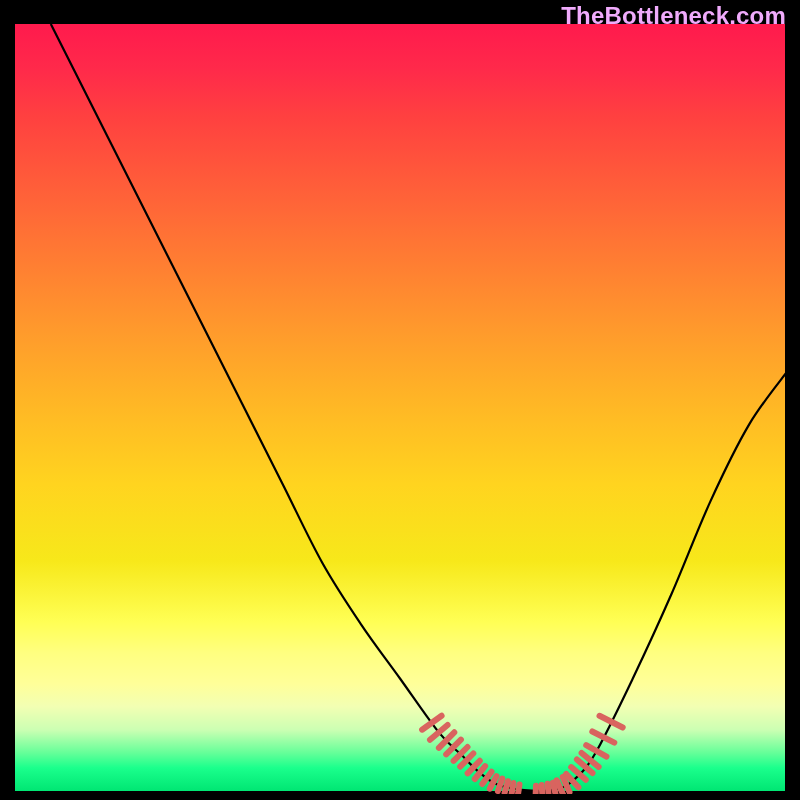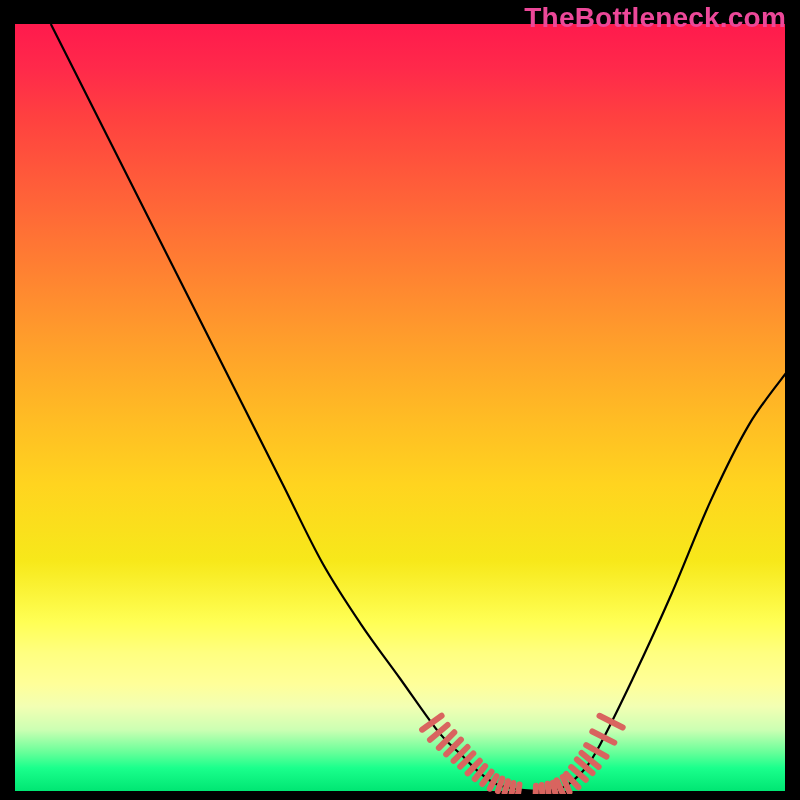--- a/index.html
+++ b/index.html
@@ -46,22 +46,22 @@
       #ccffb3 92%,
       #66ff99 95%,
       #1aff8c 97%,
       #00e673 100%
     );
   }
   .watermark {
     position: absolute;
     top: 2px;
     right: 14px;
-    color: #ec4899;
-    font-size: 28px;
+    color: #f0abfc;
+    font-size: 24px;
     font-weight: 600;
     letter-spacing: 0.2px;
     z-index: 5;
   }
   svg.curve {
     position: absolute;
     left: 0;
     top: 0;
     width: 776px;
     height: 770px;

